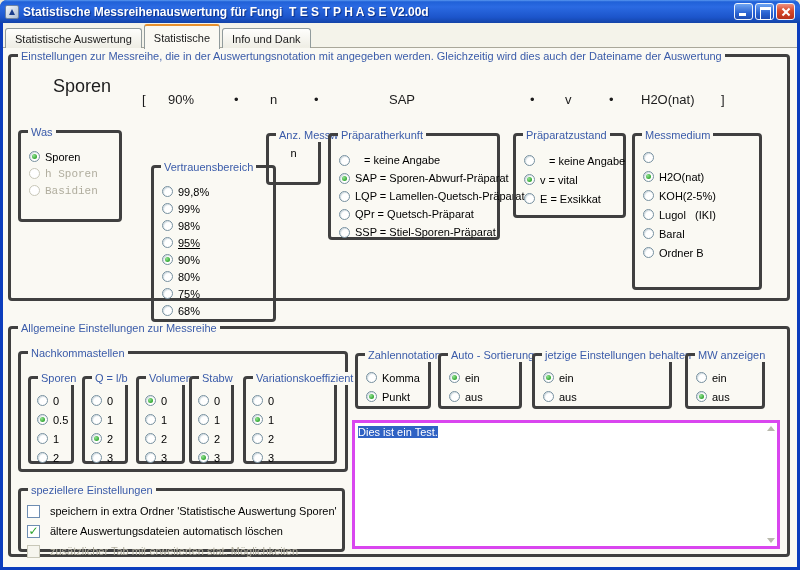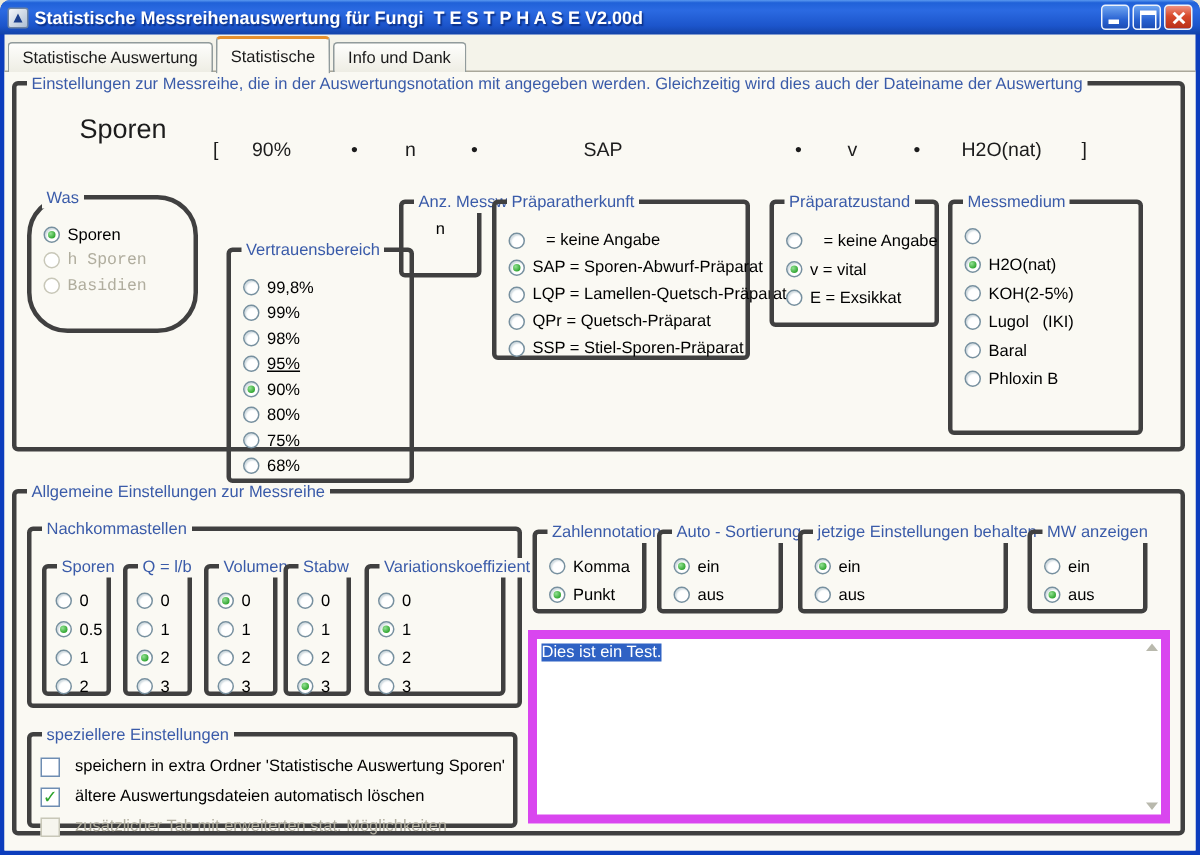--- a/index.html
+++ b/index.html
@@ -69,21 +69,21 @@
   .crow { display:flex; align-items:center; gap:10px; font-size:11px; height:20px; color:#000; }
   .cbx { width:13px; height:13px; background:#fff; border:1px solid #6e8db2; flex:none;
     display:flex; align-items:center; justify-content:center; }
   .crow.checked .cbx::after { content:"✓"; color:#2ba32b; font-weight:bold; font-size:12px; line-height:11px; }
   .crow.dis { color:#b0ad9e; }
   .crow.dis .cbx { border-color:#c8c7b8; background:#f6f5ee; }
   .crow .lbl { white-space:pre; }
 
   
   .notes { position:absolute; left:349px; top:372px; width:428px; height:129px; background:#fff;
-    border:6px solid #d946ef; font-size:11px; padding:2px 14px 2px 3px; line-height:14px; }
+    border:3px solid #d946ef; font-size:11px; padding:2px 14px 2px 3px; line-height:14px; }
   .sel-text { background:#2f62c4; color:#fff; white-space:pre; }
   .scroll-arrow { position:absolute; right:2px; width:0; height:0; border-left:4px solid transparent; border-right:4px solid transparent; }
   .scroll-arrow.up { top:3px; border-bottom:5px solid #b9b9ad; }
   .scroll-arrow.down { bottom:3px; border-top:5px solid #b9b9ad; }
 
   .nval { font-size:11px; text-align:center; padding-top:11px; }
 </style>
 </head>
 <body>
 
@@ -119,21 +119,21 @@
       <span class="fitem" style="left:231px; top:44px;">•</span>
       <span class="fitem" style="left:267px; top:44px;">n</span>
       <span class="fitem" style="left:311px; top:44px;">•</span>
       <span class="fitem" style="left:386px; top:44px;">SAP</span>
       <span class="fitem" style="left:527px; top:44px;">•</span>
       <span class="fitem" style="left:562px; top:44px;">v</span>
       <span class="fitem" style="left:606px; top:44px;">•</span>
       <span class="fitem" style="left:638px; top:44px;">H2O(nat)</span>
       <span class="fitem" style="left:718px; top:44px;">]</span>
 
-      <div class="gb pad h17" style="left:15px; top:82px; width:114px; height:92px;border-radius:27px;">
+      <div class="gb pad h17" style="left:15px; top:82px; width:104px; height:92px;">
         <span class="gb-title">Was</span>
         <div class="opt sel">
           <span class="rad"></span>
           <span class="lbl">Sporen</span>
         </div>
         <div class="opt dis">
           <span class="rad"></span>
           <span class="lbl">h Sporen</span>
         </div>
         <div class="opt dis">
@@ -240,21 +240,21 @@
         <div class="opt">
           <span class="rad"></span>
           <span class="lbl">Lugol   (IKI)</span>
         </div>
         <div class="opt">
           <span class="rad"></span>
           <span class="lbl">Baral</span>
         </div>
         <div class="opt">
           <span class="rad"></span>
-          <span class="lbl">Phloxin B</span>
+          <span class="lbl">Ordner B</span>
         </div>
       </div>
 
       <div class="gb" style="left:5px; top:278px; width:782px; height:231px;">
         <span class="gb-title">Allgemeine Einstellungen zur Messreihe</span>
       </div>
 
       <div class="gb" style="left:15px; top:303px; width:330px; height:121px;">
         <span class="gb-title">Nachkommastellen</span>
       </div>

